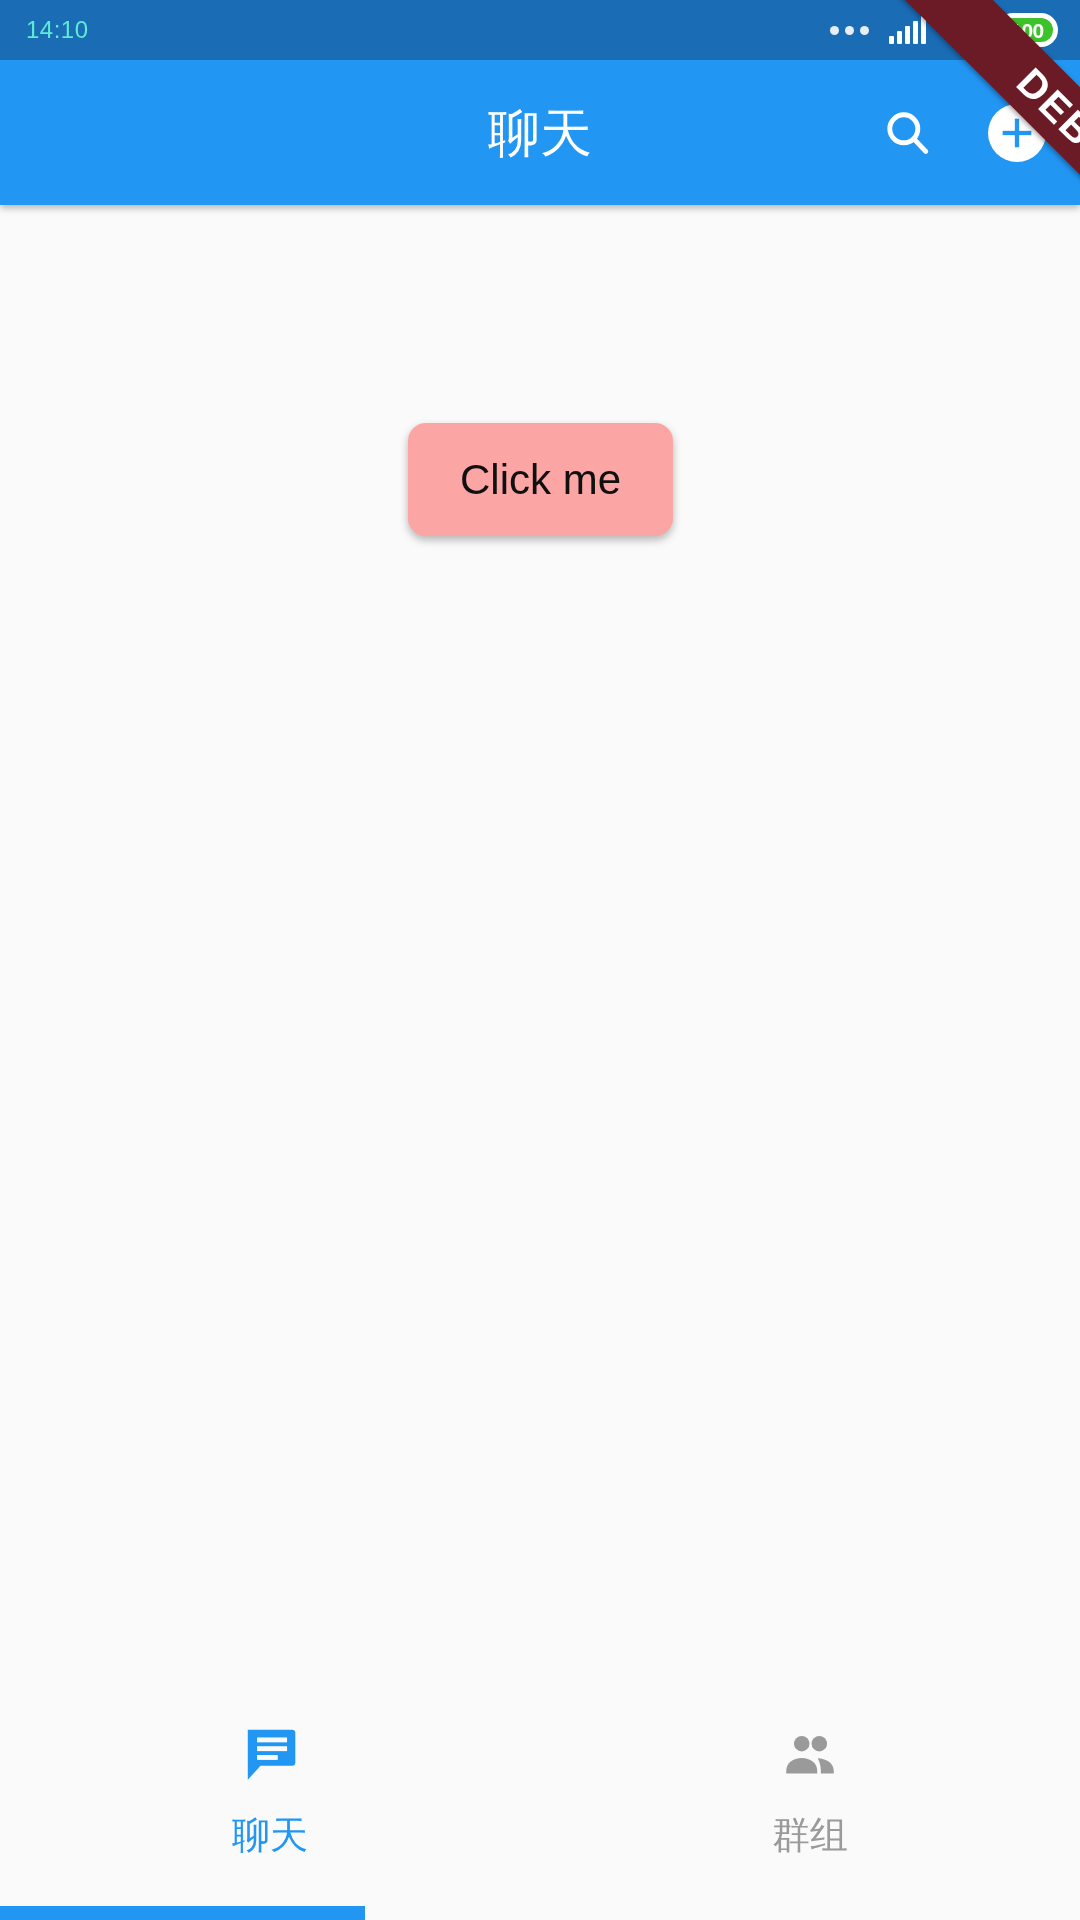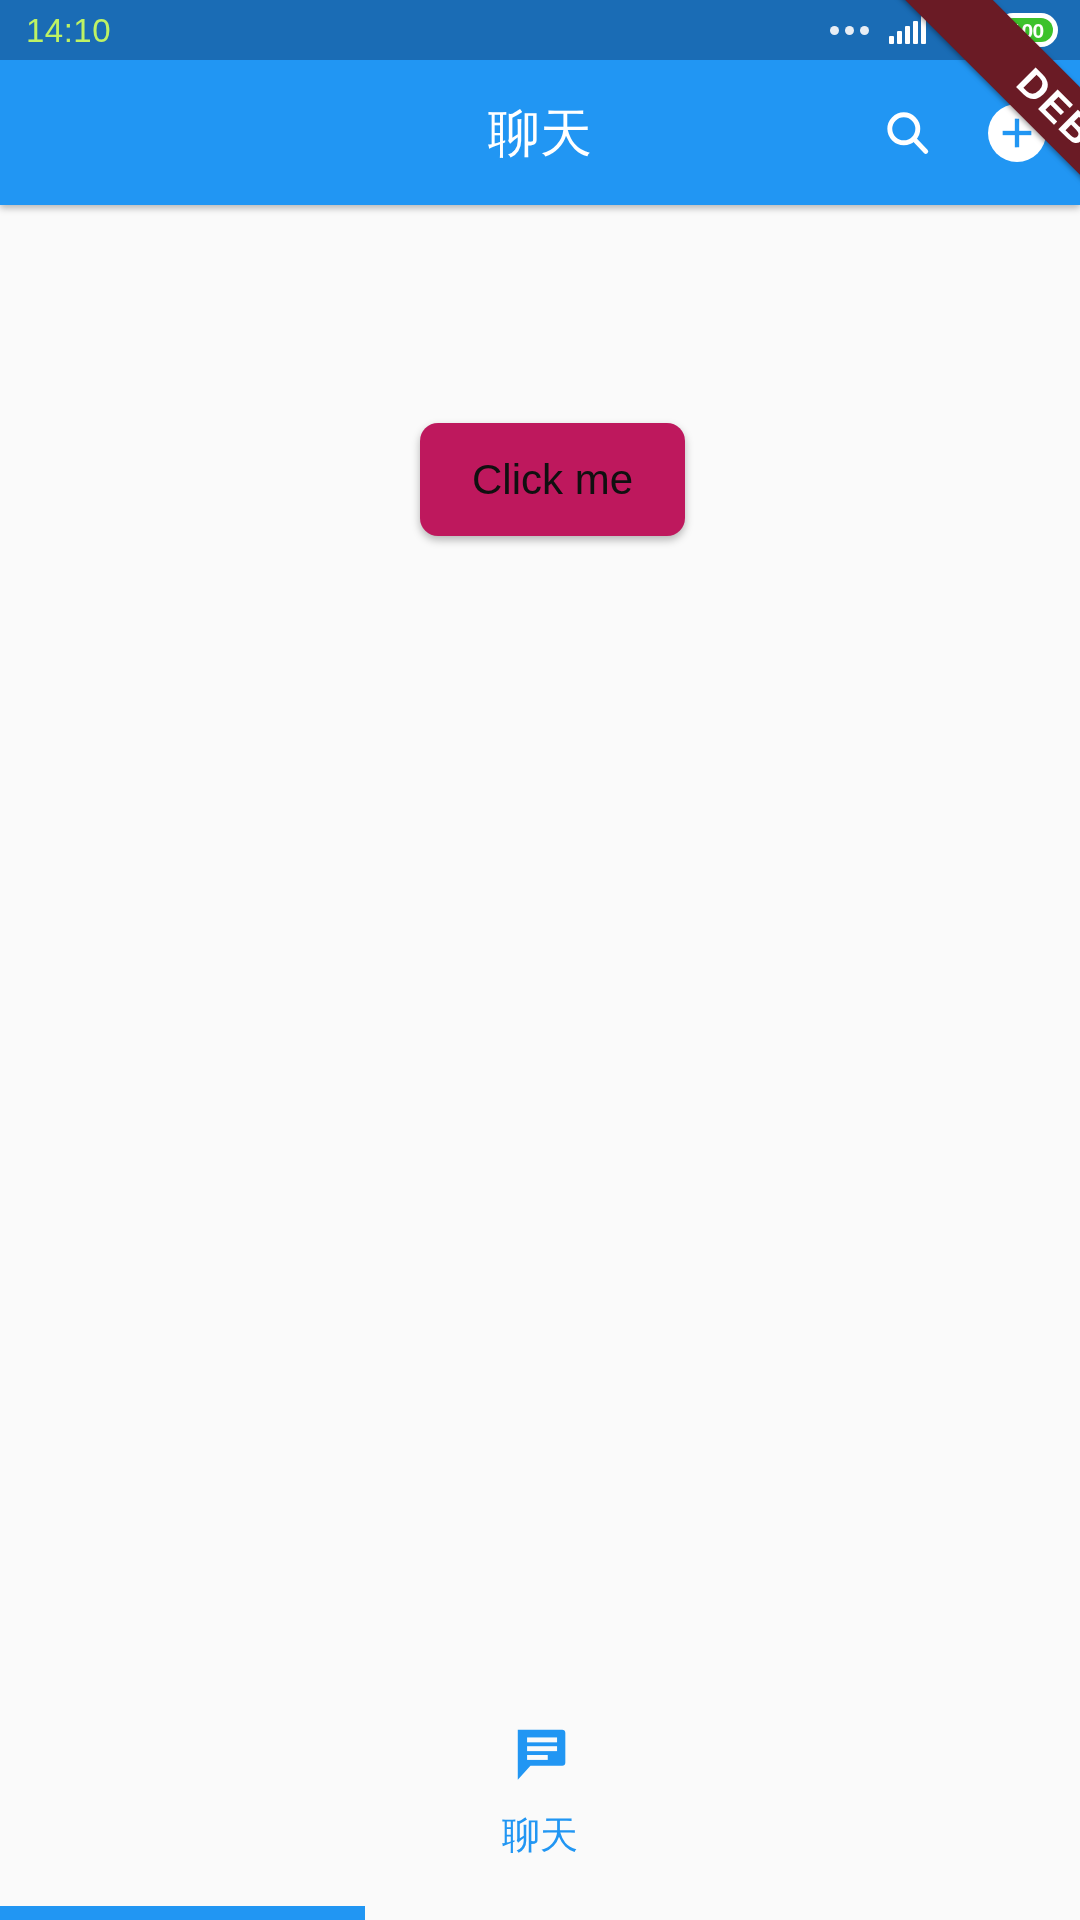--- a/index.html
+++ b/index.html
@@ -34,22 +34,22 @@
     flex: 0 0 60px;
     background: #1A6CB5;
     display: flex;
     align-items: center;
     justify-content: space-between;
     padding: 0 22px 0 26px;
     z-index: 5;
   }
 
   .status-time {
-    color: #bef264;
-    font-size: 33px;
+    color: #5eead4;
+    font-size: 24px;
     letter-spacing: 0.5px;
     line-height: 1;
     font-weight: 400;
   }
 
   .status-icons {
     display: flex;
     align-items: center;
     gap: 16px;
   }
@@ -163,28 +163,28 @@
     flex: 1 1 auto;
     position: relative;
     background: #FAFAFA;
     display: flex;
     align-items: center;
     justify-content: center;
   }
 
   .click-me-button {
     position: absolute;
-    left: 420px;
+    left: 408px;
     top: 218px;
     min-width: 265px;
     height: 113px;
     padding: 16px 42px;
     border: none;
     border-radius: 18px;
-    background: #be185d;
+    background: #fca5a5;
     color: #101010;
     font-family: "Liberation Sans", "DejaVu Sans", sans-serif;
     font-size: 42px;
     line-height: 1;
     display: flex;
     align-items: center;
     justify-content: center;
     box-shadow: 0 4px 9px rgba(0,0,0,0.28);
     cursor: pointer;
     white-space: nowrap;
@@ -352,20 +352,31 @@
         <svg width="62" height="62" viewBox="0 0 24 24">
           <path fill="#2196F3" d="M3.4 2.2h17.2c0.7 0 1.2 0.5 1.2 1.2v11.6c0 0.7-0.5 1.2-1.2 1.2H8.3L3.4 21.6V2.2z"></path>
           <rect x="7.0" y="5.2" width="11.6" height="1.9" fill="#FAFAFA"></rect>
           <rect x="7.0" y="8.6" width="11.6" height="1.9" fill="#FAFAFA"></rect>
           <rect x="7.0" y="12.0" width="8.0" height="1.9" fill="#FAFAFA"></rect>
         </svg>
       </span>
       <span class="nav-label">聊天</span>
     </div>
 
+    <div class="nav-item inactive">
+      <span class="nav-icon">
+        <svg width="62" height="62" viewBox="0 0 24 24">
+          <circle cx="8.8" cy="7.6" r="3.0" fill="#9A9A9A"></circle>
+          <circle cx="15.6" cy="7.6" r="3.0" fill="#9A9A9A"></circle>
+          <path fill="#9A9A9A" d="M2.8 18.2c0-3.1 2.7-5.0 6.0-5.0s6.0 1.9 6.0 5.0v1.0H2.8v-1.0z"></path>
+          <path fill="#9A9A9A" d="M15.0 13.3c3.0 0.1 6.2 1.7 6.2 4.9v1.0h-5.0v-1.0c0-1.9-0.5-3.5-1.2-4.9z"></path>
+        </svg>
+      </span>
+      <span class="nav-label">群组</span>
+    </div>
 
 
   </div>
 
   <div class="bottom-progress-track">
     <div class="bottom-progress-fill" style="width: 33.8%; background: rgb(33, 150, 243);"></div>
   </div>
 
   <div class="debug-ribbon">
     <div class="debug-ribbon-band">

